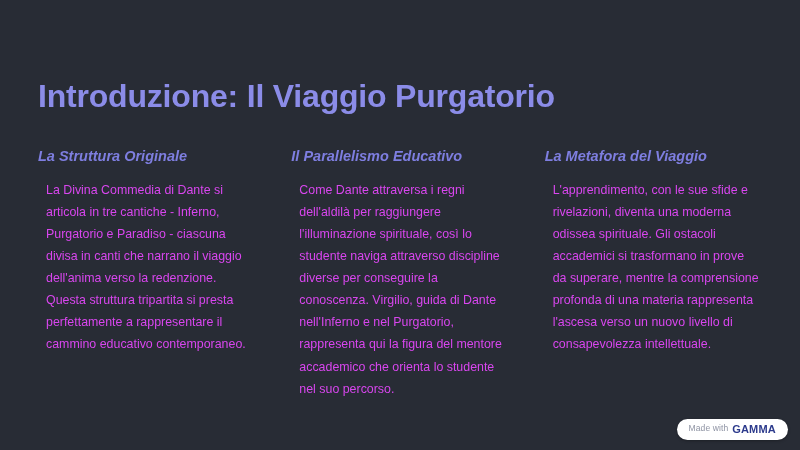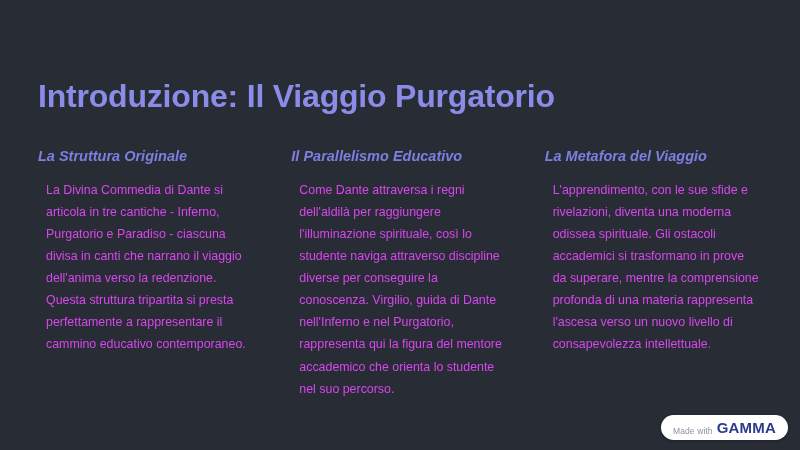--- a/index.html
+++ b/index.html
@@ -63,37 +63,37 @@
     line-height: 1.78;
     margin: 8px;
     font-weight: normal;
   }
 
   .badge {
     position: absolute;
     right: 12px;
     bottom: 10px;
     display: inline-flex;
-    align-items: flex-end;
+    align-items: flex-start;
     gap: 4px;
     background: #ffffff;
     border-radius: 999px;
     padding: 5px 12px 5px 12px;
     box-shadow: 0 1px 3px rgba(0,0,0,0.28);
     line-height: 1;
   }
   .badge-made {
     color: #8e93a3;
     font-size: 8.5px;
     font-weight: normal;
     letter-spacing: 0.1px;
   }
   .badge-brand {
     color: #2c3a8c;
-    font-size: 15px;
+    font-size: 11px;
     font-weight: bold;
     letter-spacing: 0.2px;
   }
 </style>
 </head>
 <body>
 
 <div class="slide">
 
   <h1 class="slide-title">Introduzione: Il Viaggio Purgatorio</h1>

